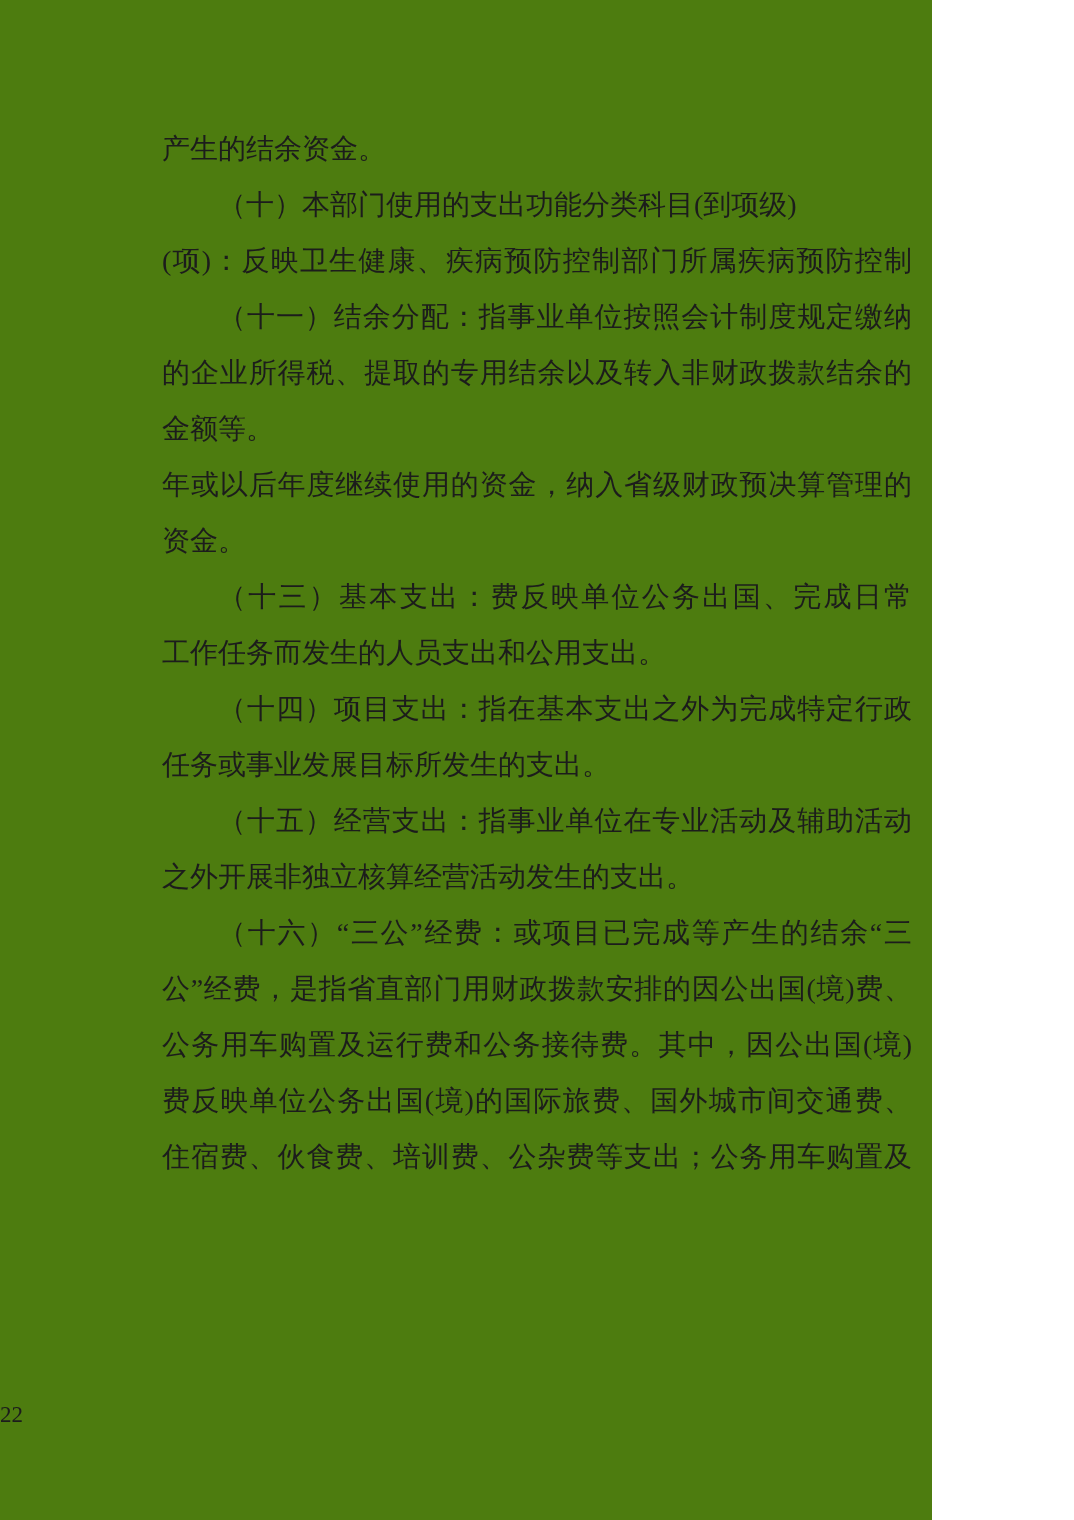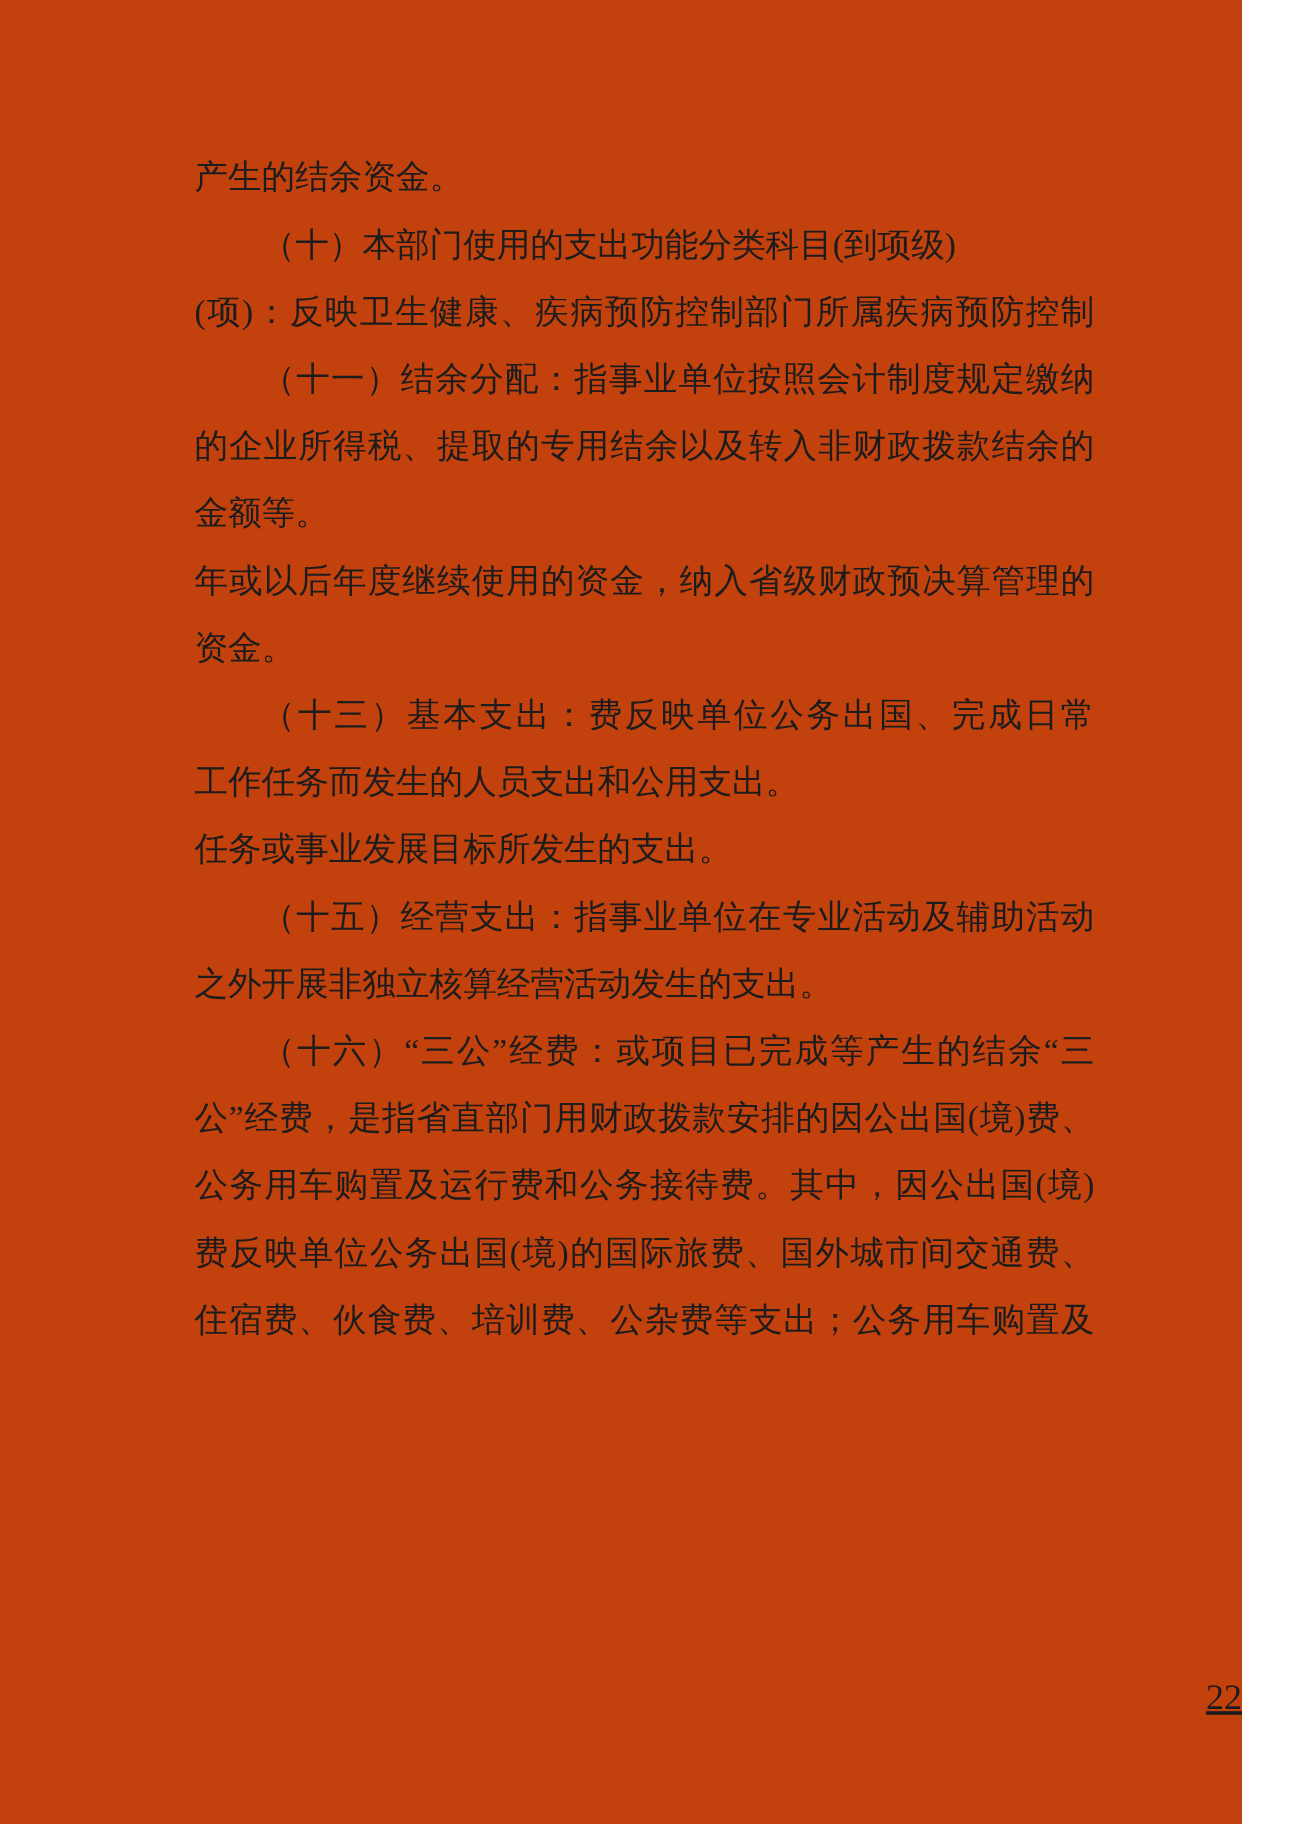--- a/index.html
+++ b/index.html
@@ -2,23 +2,23 @@
 <html><head>
 <meta charset="utf-8">
 <style>
   html, body {
     margin: 0;
     padding: 0;
     background: #ffffff;
   }
   .page {
     position: relative;
-    width: 1035px;
+    width: 932px;
     height: 1520px;
-    background: #c2410c;
+    background: #4d7c0f;
     color: #1c1c1c;
     font-family: "Liberation Serif", "DejaVu Serif", serif;
     overflow: hidden;
   }
   .text-block {
     position: absolute;
     left: 162px;
     top: 121px;
     width: 750px;
   }
@@ -35,42 +35,42 @@
   .line.fill {
     text-align: justify;
     text-align-last: justify;
     text-justify: inter-character;
   }
   .page-number {
     position: absolute;
     left: 0;
     top: 1398px;
     width: 100%;
-    text-align: right;
-    font-size: 30px;
+    text-align: left;
+    font-size: 23px;
     line-height: 34px;
     color: #1c1c1c;
-    text-decoration: underline;
   }
 </style>
 </head>
 <body>
 
 <div class="page">
   <div class="text-block">
       <div class="line">产生的结余资金。</div>
       <div class="line indent">（十）本部门使用的支出功能分类科目(到项级)</div>
       <div class="line fill">(项)：反映卫生健康、疾病预防控制部门所属疾病预防控制</div>
       <div class="line indent fill">（十一）结余分配：指事业单位按照会计制度规定缴纳</div>
       <div class="line fill">的企业所得税、提取的专用结余以及转入非财政拨款结余的</div>
       <div class="line">金额等。</div>
       <div class="line fill">年或以后年度继续使用的资金，纳入省级财政预决算管理的</div>
       <div class="line">资金。</div>
       <div class="line indent fill">（十三）基本支出：费反映单位公务出国、完成日常</div>
       <div class="line">工作任务而发生的人员支出和公用支出。</div>
+      <div class="line indent fill">（十四）项目支出：指在基本支出之外为完成特定行政</div>
       <div class="line">任务或事业发展目标所发生的支出。</div>
       <div class="line indent fill">（十五）经营支出：指事业单位在专业活动及辅助活动</div>
       <div class="line">之外开展非独立核算经营活动发生的支出。</div>
       <div class="line indent fill">（十六）“三公”经费：或项目已完成等产生的结余“三</div>
       <div class="line fill">公”经费，是指省直部门用财政拨款安排的因公出国(境)费、</div>
       <div class="line fill">公务用车购置及运行费和公务接待费。其中，因公出国(境)</div>
       <div class="line fill">费反映单位公务出国(境)的国际旅费、国外城市间交通费、</div>
       <div class="line fill">住宿费、伙食费、培训费、公杂费等支出；公务用车购置及</div>
     </div>
   <div class="page-number">22</div>

